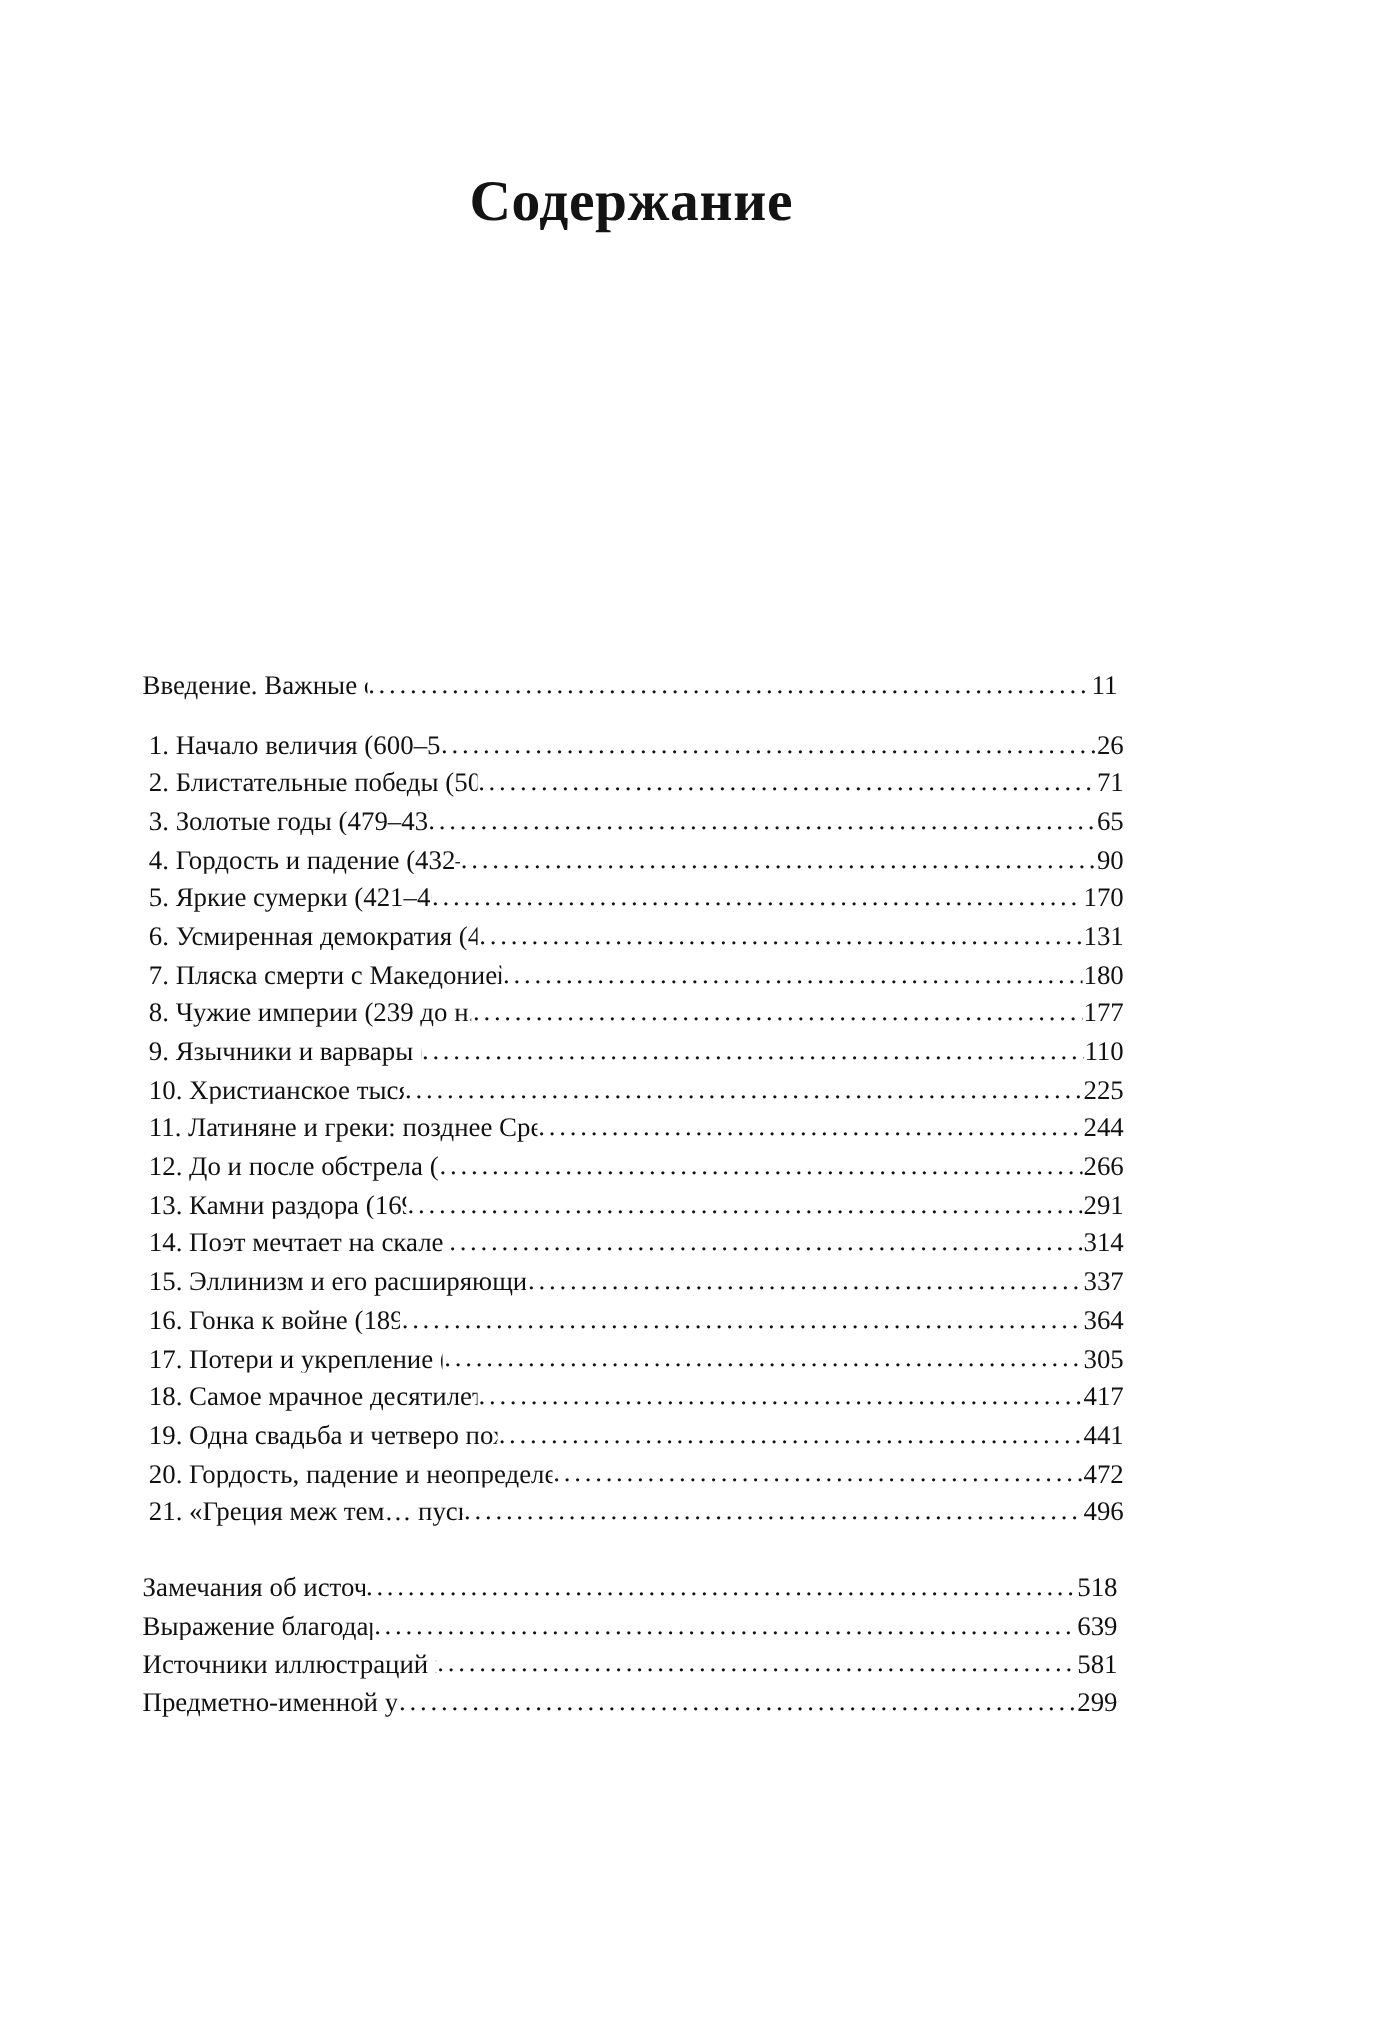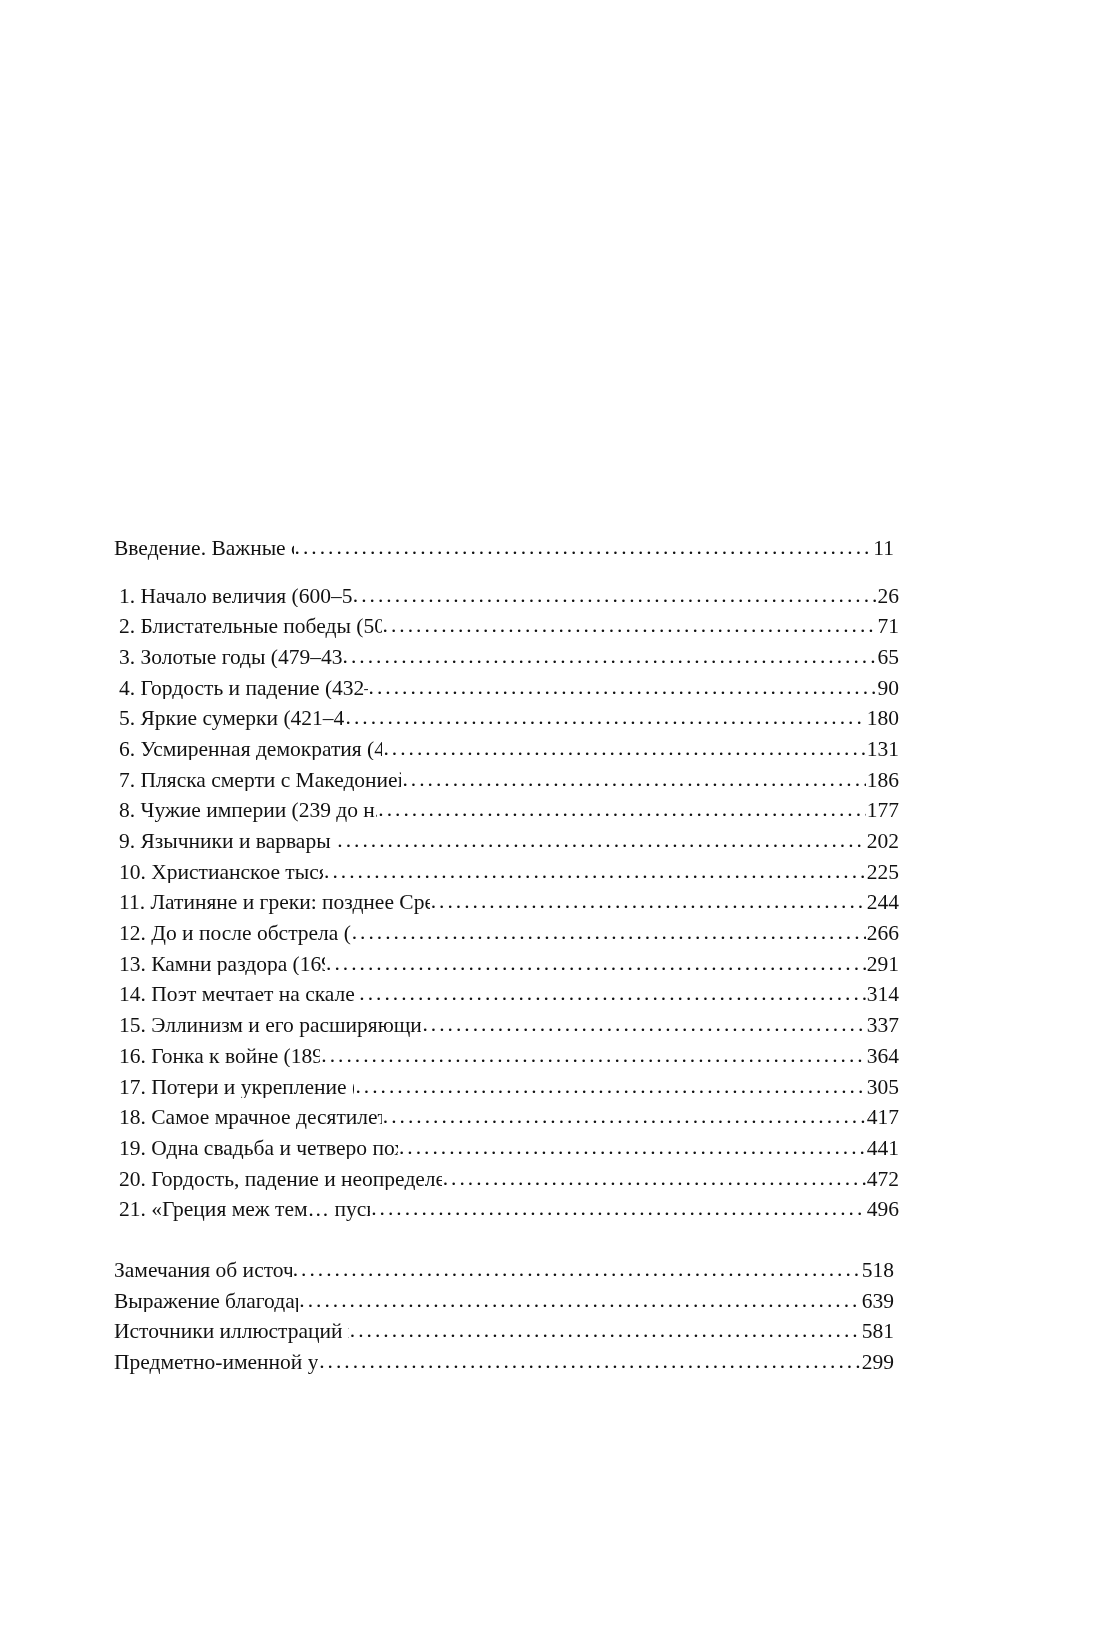--- a/index.html
+++ b/index.html
@@ -85,20 +85,21 @@
   .group-chapters .toc-entry { margin-bottom: 9.2px; }
   .group-back .toc-entry { margin-bottom: 9.2px; }
 
   .indent-1 { padding-left: 5px; }
 </style>
 </head>
 <body>
 
 <div class="page">
 
+  <div class="page-title">Содержание</div>
 
   <div class="toc">
 
     <div class="group-front">
         <div class="toc-entry">
           <span class="label">Введение. Важные скалы</span>
           <span class="leader">.........................................................................................</span>
           <span class="page-no">11</span>
         </div>
       </div>
@@ -122,41 +123,41 @@
           <span class="page-no">65</span>
         </div>
         <div class="toc-entry indent-1">
           <span class="label">4. Гордость и падение (432–421 до н. э.)</span>
           <span class="leader">.........................................................................................</span>
           <span class="page-no">90</span>
         </div>
         <div class="toc-entry indent-1">
           <span class="label">5. Яркие сумерки (421–405 до н. э.)</span>
           <span class="leader">.........................................................................................</span>
+          <span class="page-no">170</span>
+        </div>
+        <div class="toc-entry indent-1">
+          <span class="label">6. Усмиренная демократия (405–362 до н. э.)</span>
+          <span class="leader">.........................................................................................</span>
+          <span class="page-no">131</span>
+        </div>
+        <div class="toc-entry indent-1">
+          <span class="label">7. Пляска смерти с Македонией (362–239 до н. э.)</span>
+          <span class="leader">.........................................................................................</span>
           <span class="page-no">180</span>
         </div>
         <div class="toc-entry indent-1">
-          <span class="label">6. Усмиренная демократия (405–362 до н. э.)</span>
-          <span class="leader">.........................................................................................</span>
-          <span class="page-no">131</span>
-        </div>
-        <div class="toc-entry indent-1">
-          <span class="label">7. Пляска смерти с Македонией (362–239 до н. э.)</span>
-          <span class="leader">.........................................................................................</span>
-          <span class="page-no">186</span>
-        </div>
-        <div class="toc-entry indent-1">
           <span class="label">8. Чужие империи (239 до н. э. — 137 н. э.)</span>
           <span class="leader">.........................................................................................</span>
           <span class="page-no">177</span>
         </div>
         <div class="toc-entry indent-1">
           <span class="label">9. Язычники и варвары (138–560)</span>
           <span class="leader">.........................................................................................</span>
-          <span class="page-no">202</span>
+          <span class="page-no">110</span>
         </div>
         <div class="toc-entry indent-1">
           <span class="label">10. Христианское тысячелетие</span>
           <span class="leader">.........................................................................................</span>
           <span class="page-no">225</span>
         </div>
         <div class="toc-entry indent-1">
           <span class="label">11. Латиняне и греки: позднее Средневековье (1216–1460)</span>
           <span class="leader">.........................................................................................</span>
           <span class="page-no">244</span>

